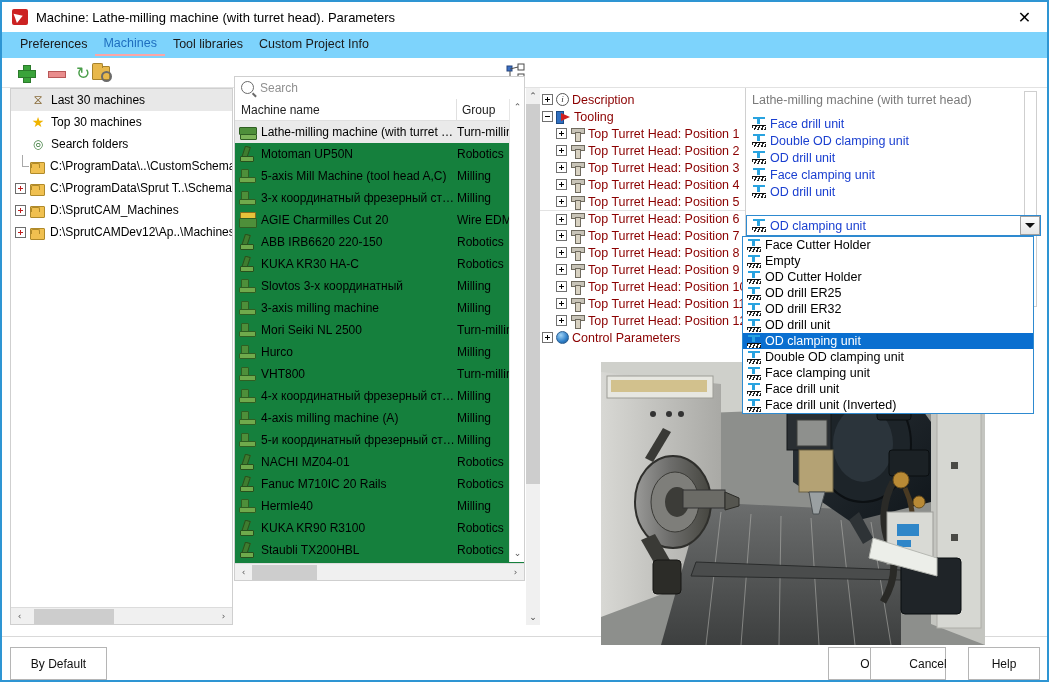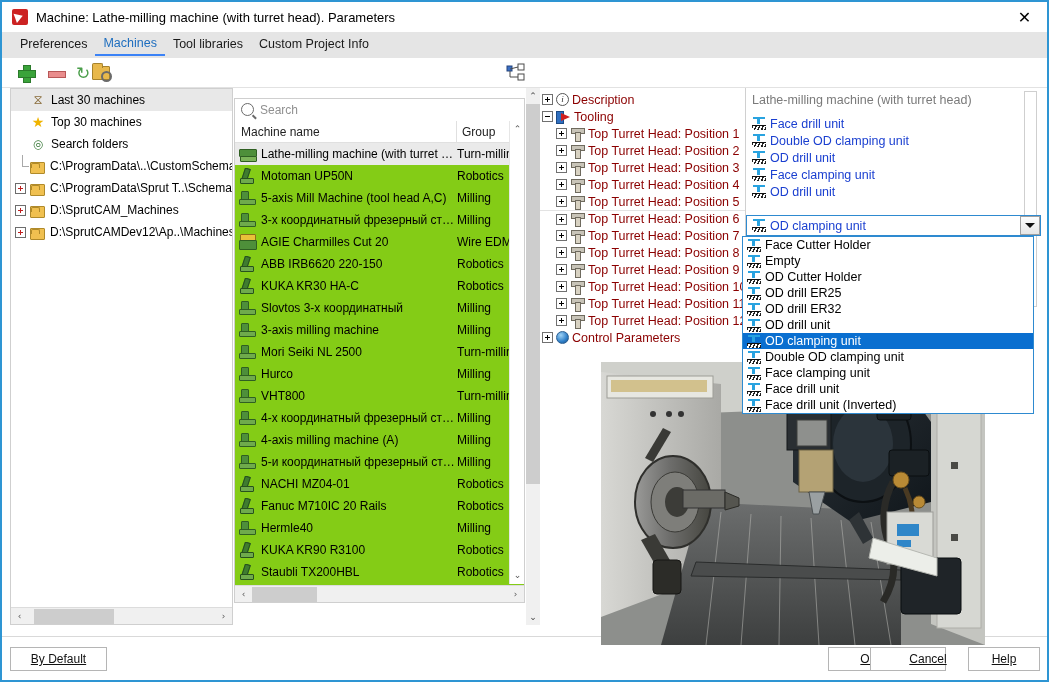--- a/index.html
+++ b/index.html
@@ -45,27 +45,27 @@
     position: absolute; right: 0; top: 0; width: 45px; height: 30px;
     display: flex; align-items: center; justify-content: center;
     font-size: 16px; color: #000; cursor: pointer;
     font-family: "DejaVu Sans", sans-serif;
   }
 
   
   .tabstrip {
     position: absolute; left: 0; top: 30px; width: 1045px; height: 26px;
     display: flex; align-items: center; padding-left: 10px;
-    background: #e5e5e5;
+    background: #7dd3fc;
   }
   .tab {
     font-size: 12.5px; color: #1a1a1a; padding: 2px 8px 4px 8px; cursor: default;
     white-space: nowrap;
   }
-  .tab.active { color: #1e6ebf; border-bottom: 2px solid #3b82f6; }
+  .tab.active { color: #1e6ebf; border-bottom: 2px solid #fca5a5; }
 
   
   .toolbar {
     position: absolute; left: 0; top: 56px; width: 1045px; height: 30px;
     background: #ffffff;
     border-bottom: 1px solid #e2e2e2;
   }
   .tb-icon { position: absolute; top: 5px; width: 20px; height: 20px; cursor: pointer; }
 
   .ic-plus::before, .ic-plus::after {
@@ -147,22 +147,22 @@
     position:absolute; left:0; bottom:0; width:100%; height:17px;
     background:#f0f0f0; border-top:1px solid #dcdcdc; display:flex; align-items:center;
   }
   .hs-arrow { width:17px; height:17px; text-align:center; line-height:16px; font-size:9px;
     color:#555; cursor:pointer; font-family:"DejaVu Sans", sans-serif; }
   .hs-track { flex:1; height:17px; position:relative; }
   .hs-thumb { position:absolute; top:1px; height:15px; background:#cdcdcd; }
 
   
   .list-panel {
-    position: absolute; left: 232px; top: 96px; width: 291px; height: 505px;
-    background:#84cc16; border:1px solid #cfcfcf; overflow: hidden;
+    position: absolute; left: 232px; top: 74px; width: 291px; height: 505px;
+    background:#15803d; border:1px solid #cfcfcf; overflow: hidden;
   }
   .search-bar {
     height: 22px; display:flex; align-items:center; padding-left:6px;
     border-bottom: 1px solid #ffffff; background:#fff;
   }
   .search-glass {
     width: 13px; height:13px; border:1.6px solid #6a6a6a; border-radius:50%;
     margin-right:6px; position:relative; flex:none;
   }
   .search-glass::after {
@@ -338,24 +338,24 @@
     overflow:hidden; background:#7d7f80; z-index:10;
   }
   .photo { position:absolute; inset:0; }
 
   
   .bottombar {
     position:absolute; left:0; bottom:0; width:1045px; height:44px;
     background:#fff; border-top:1px solid #d9d9d9;
   }
   .btn {
-    position:absolute; top:10px; height:24px;
+    position:absolute; top:10px; height:33px;
     background:#fff; border:1px solid #b5b5b5;
     font-size:12px; color:#111; display:flex; align-items:center; justify-content:center;
-    cursor:pointer; font-family:"Liberation Sans", sans-serif;text-decoration:underline;
+    cursor:pointer; font-family:"Liberation Sans", sans-serif;
   }
   .btn-default { left:8px; width:97px; }
   .btn-ok { left:810px; width:80px;margin-left:16px; }
   .btn-cancel { left:868px; width:76px;padding-left:40px; }
   .btn-help { left:966px; width:72px; }
 </style>
 </head>
 <body>
 
 <div id="app">

